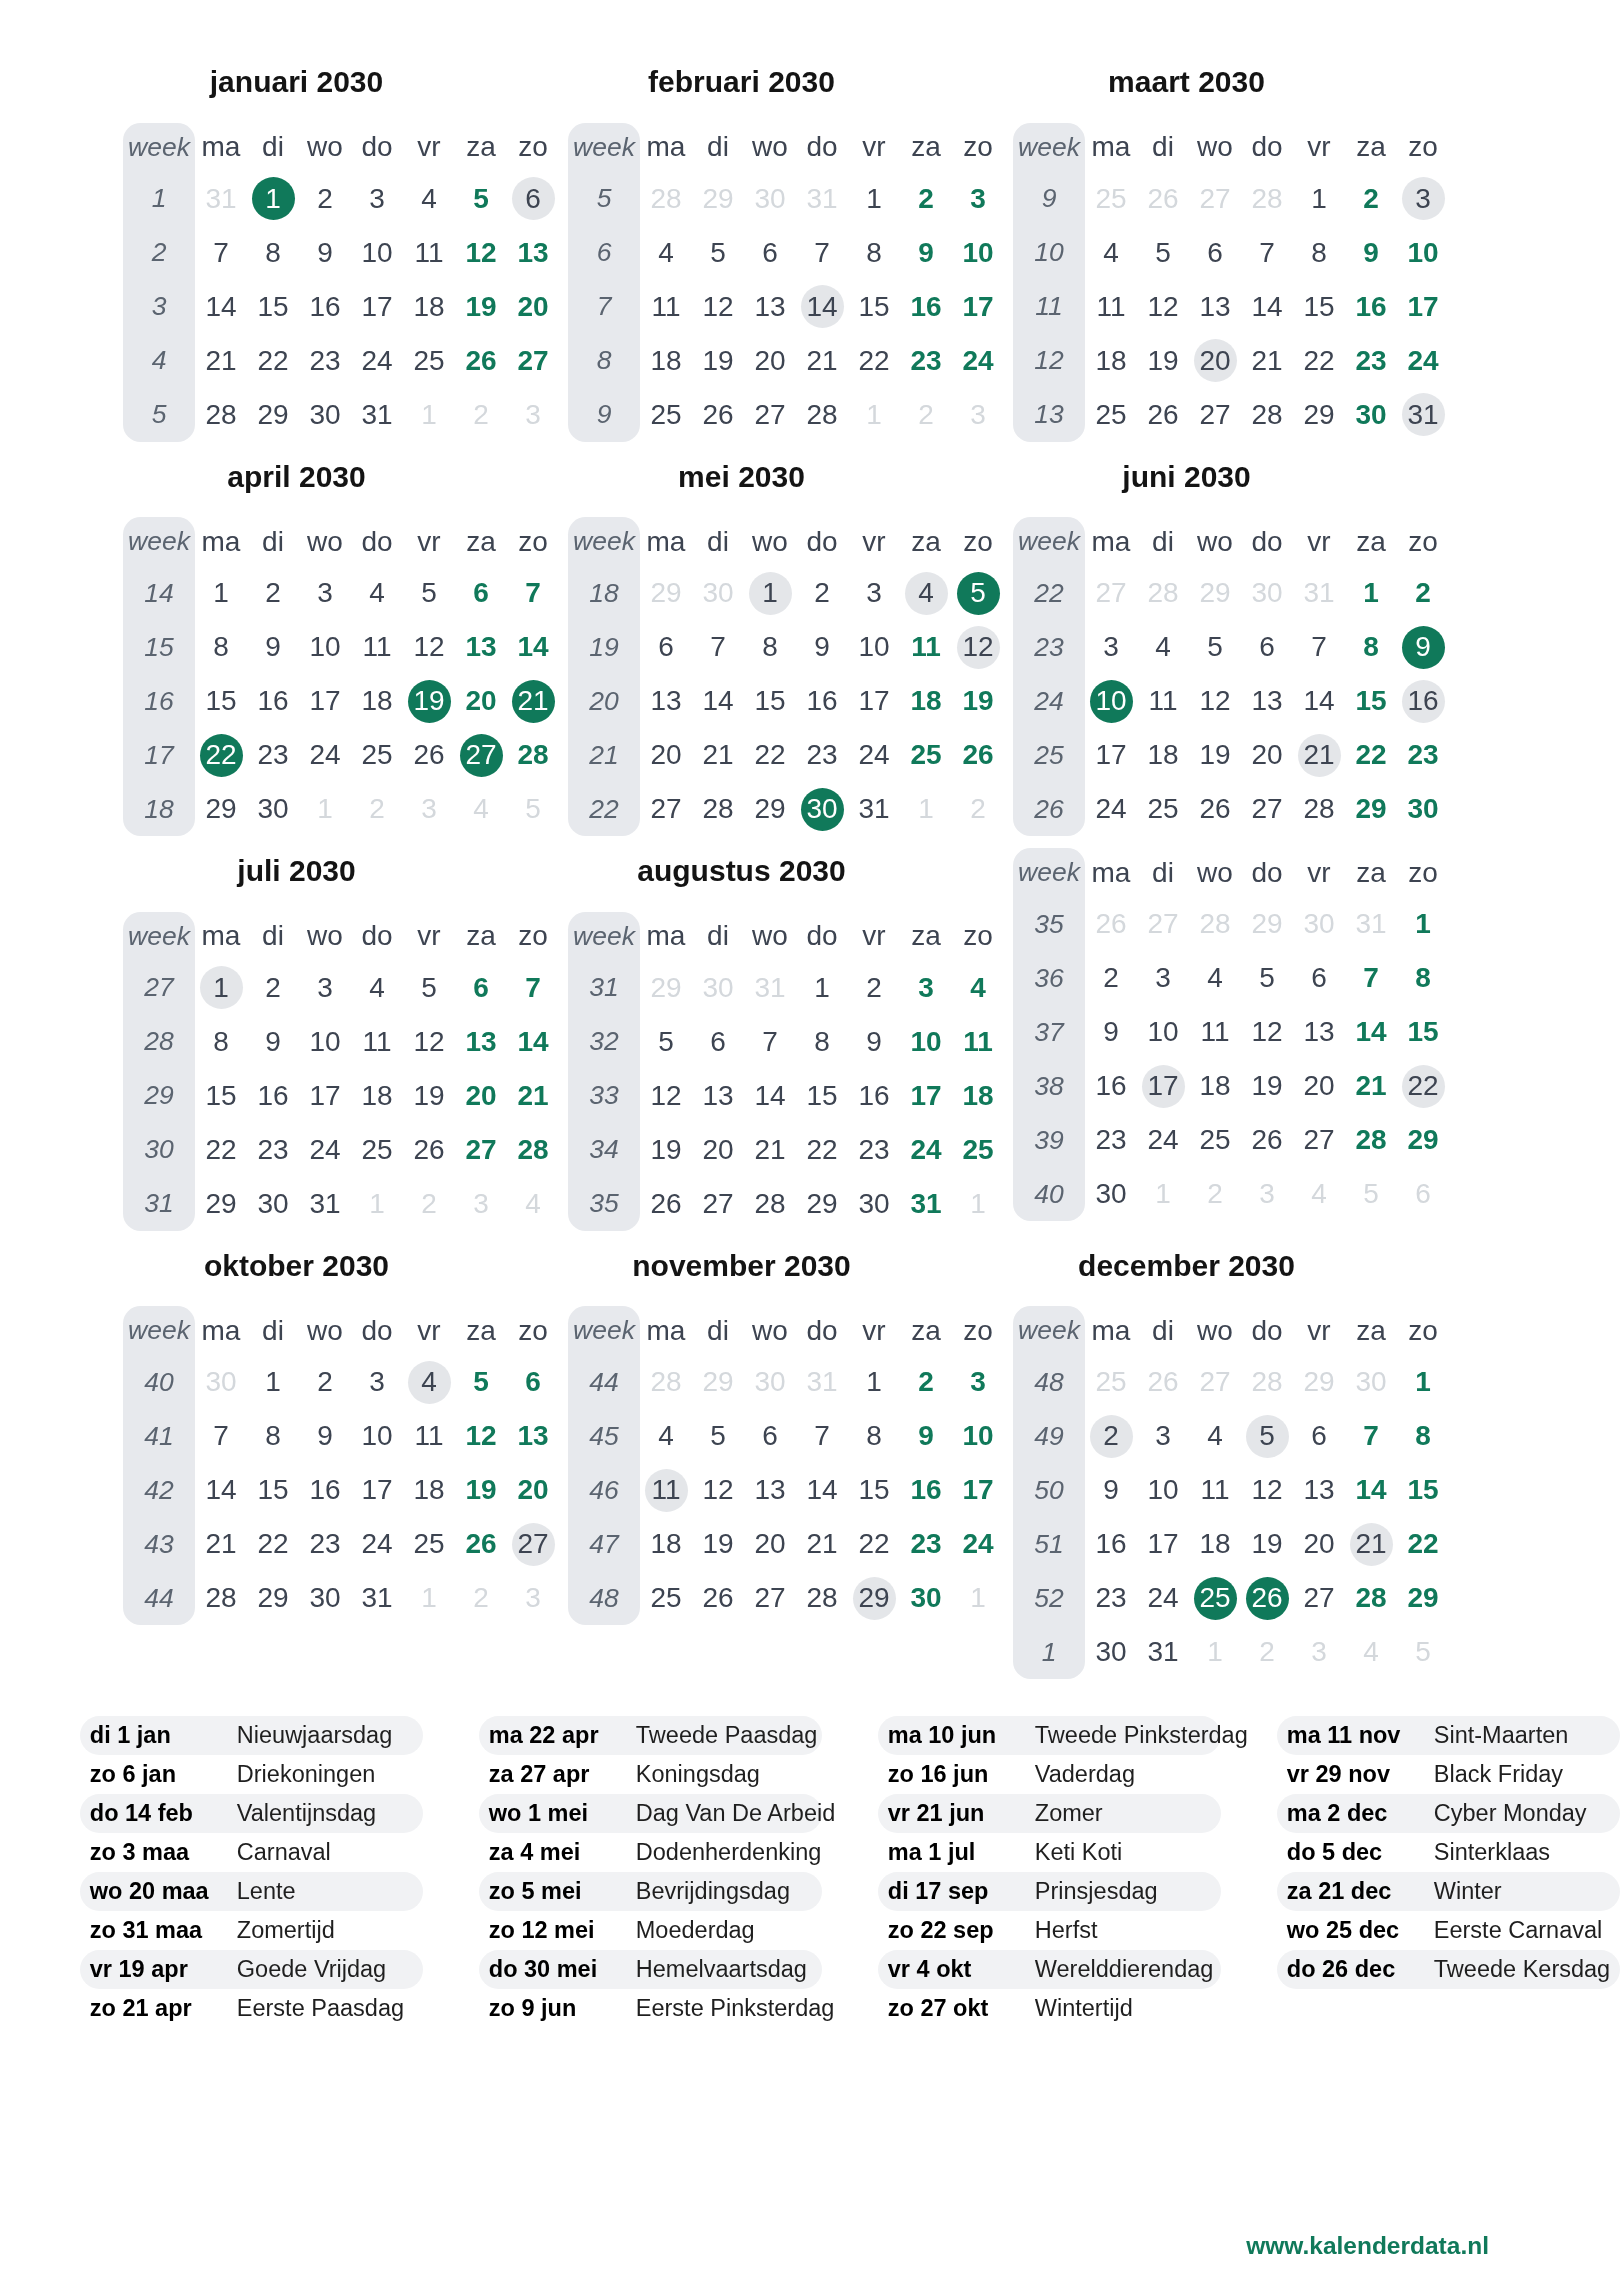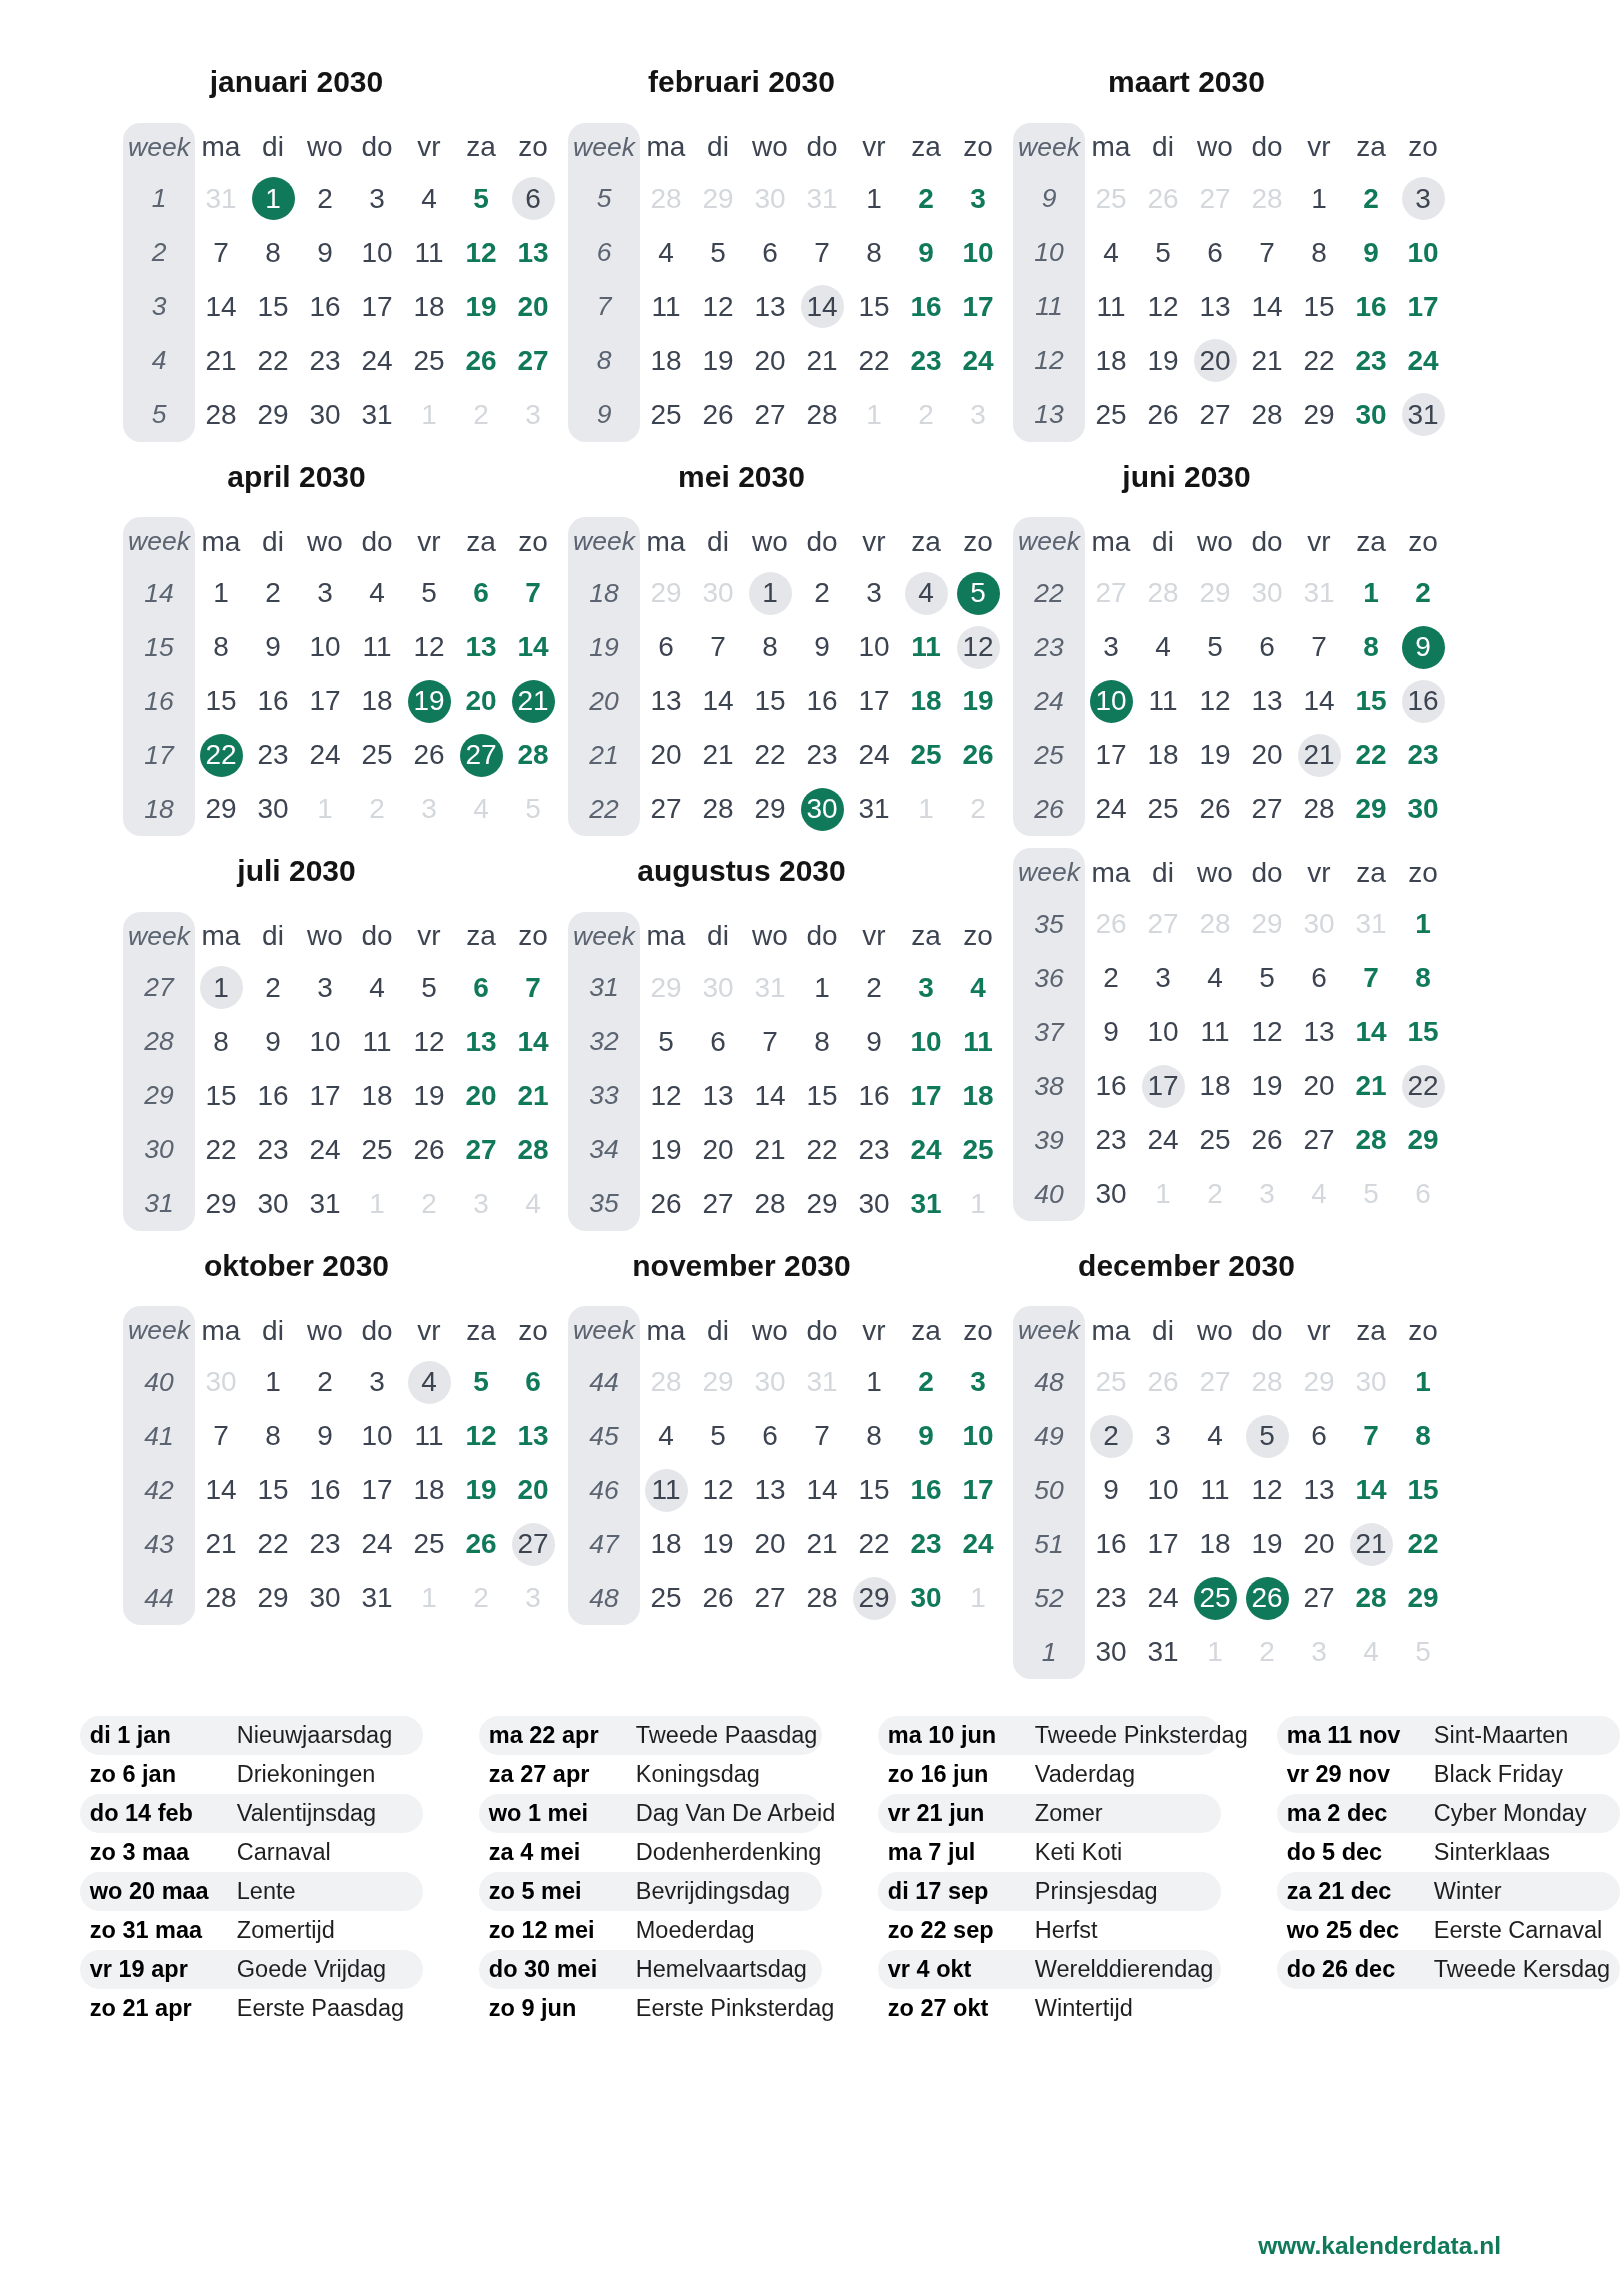--- a/index.html
+++ b/index.html
@@ -65,21 +65,21 @@
     height: 39px;
     padding: 0 9.8px;
     border-radius: 19.6px;
     white-space: nowrap;
   }
   .legend-item.striped { background: #f1f2f4; }
   .legend-date { width: 123px; flex: 0 0 123px; font-weight: bold; font-size: 23.5px; color: #000000; }
   .legend-name { font-size: 23.5px; color: #1f1f1f; margin-left: 24px; }
   .footer {
     position: absolute;
-    right: 120px; bottom: 33px;
+    right: 132px; bottom: 33px;
     font-size: 24.5px; font-weight: bold;
   }
   .footer a, .footer span { color: #10795a; text-decoration: none; }
 </style>
 </head>
 <body>
 
 <div class="months-grid">
     <section class="month">
       <h2 class="month-title">januari 2030</h2>
@@ -1678,21 +1678,21 @@
       </div>
       <div class="legend-item">
         <span class="legend-date">zo 16 jun</span>
         <span class="legend-name">Vaderdag</span>
       </div>
       <div class="legend-item striped">
         <span class="legend-date">vr 21 jun</span>
         <span class="legend-name">Zomer</span>
       </div>
       <div class="legend-item">
-        <span class="legend-date">ma 7 jul</span>
+        <span class="legend-date">ma 1 jul</span>
         <span class="legend-name">Keti Koti</span>
       </div>
       <div class="legend-item striped">
         <span class="legend-date">di 17 sep</span>
         <span class="legend-name">Prinsjesdag</span>
       </div>
       <div class="legend-item">
         <span class="legend-date">zo 22 sep</span>
         <span class="legend-name">Herfst</span>
       </div>

